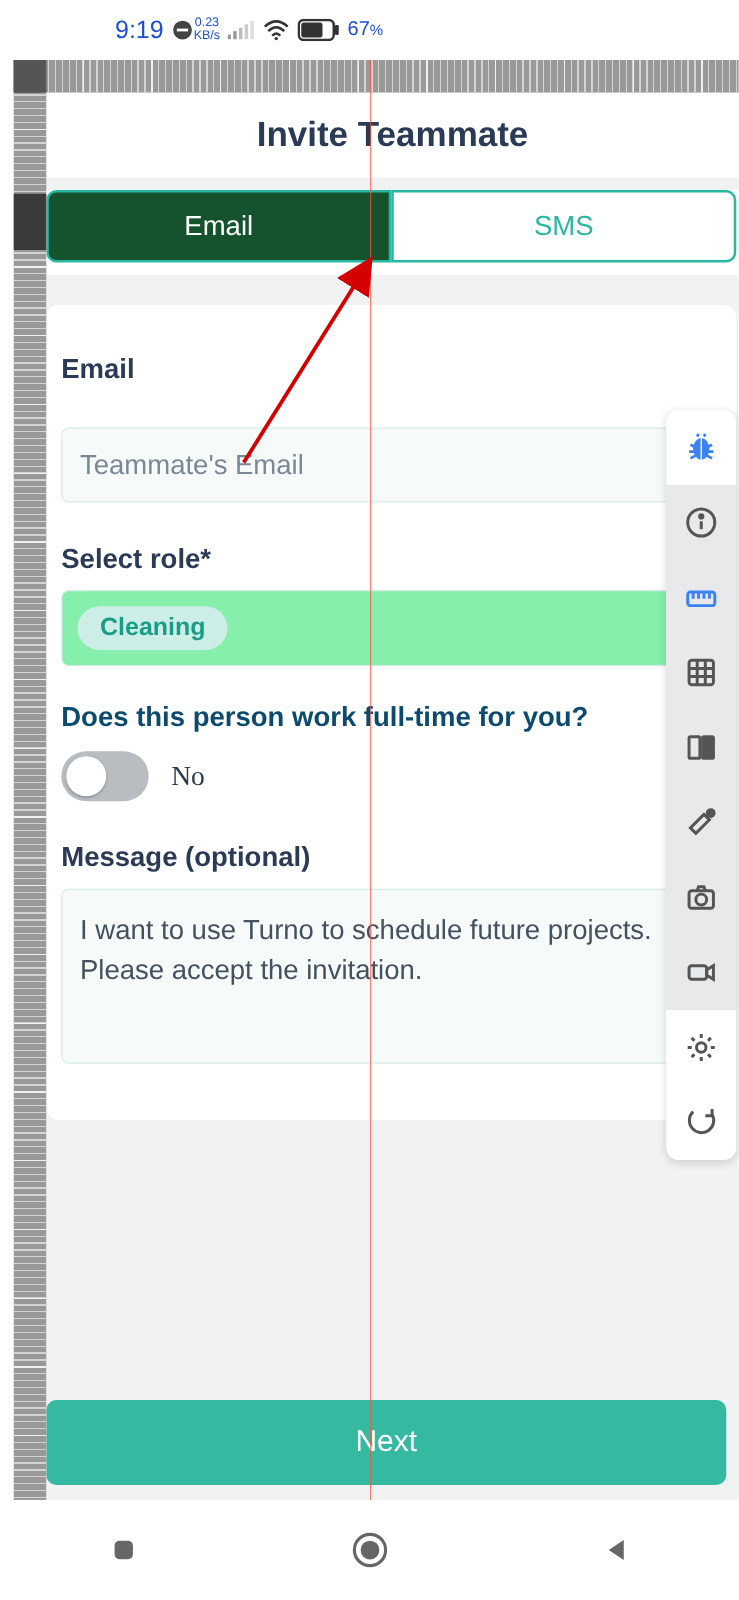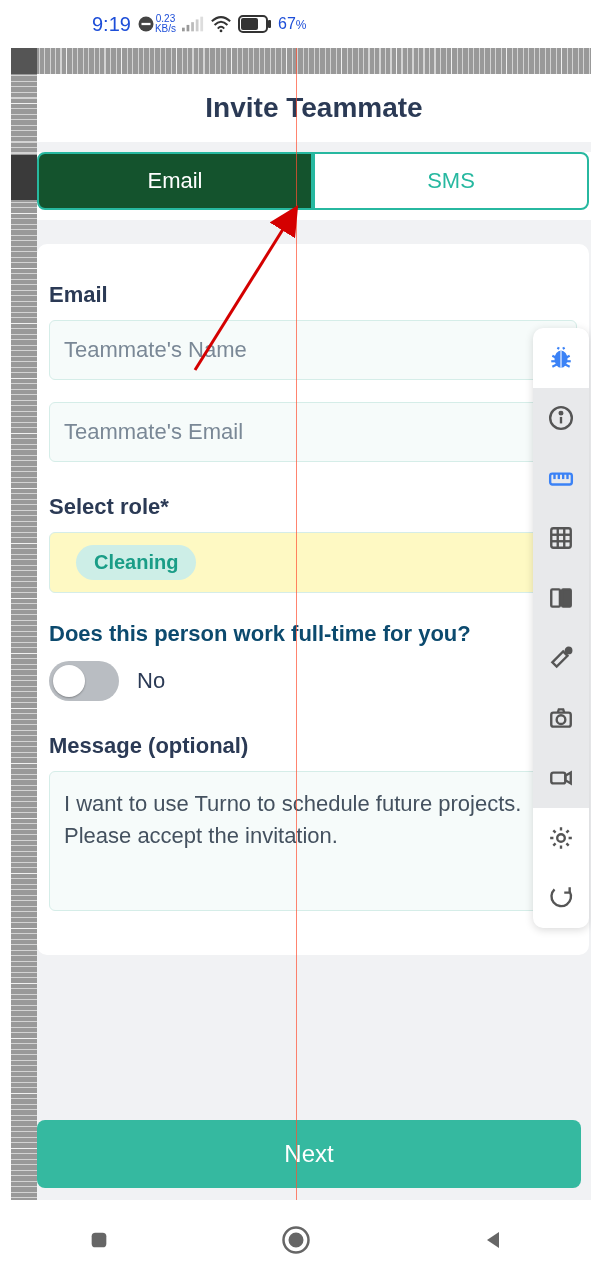--- a/index.html
+++ b/index.html
@@ -37,25 +37,25 @@
   .tabs { display:flex; margin: 10px 0 0 0; padding: 0 2px 10px 0; background:#fff; }
   .tab { flex:1; text-align:center; padding:14px 0; font-size:22px; font-weight:500; border:2px solid #27b8a0; }
   .tab.active { background:#14532d; color:#fff; border-color:#27b8a0; }
   .tab.inactive { background:#fff; color:#27b8a0; border-top-right-radius:8px; border-bottom-right-radius:8px; }
   .tab.active { border-top-left-radius:8px; border-bottom-left-radius:8px; }
 
   .card { background:#fff; margin:24px 2px 0 0; border-radius:10px; padding: 28px 12px 40px 12px; }
   .label { font-size:22px; font-weight:700; color:#2b3a55; margin: 10px 0 12px 0; }
   .input { width:100%; border:1px solid #d5ede8; background:#f6fbfa; border-radius:6px; padding:16px 14px; font-size:22px; color:#5d6b7a; }
   .input::placeholder { color:#7a8896; }
-  .select { width:100%; border:1px solid #d5ede8; background:#fef9c3; border-radius:6px; padding:12px 26px; display:flex; align-items:center; justify-content:space-between; }
+  .select { width:100%; border:1px solid #d5ede8; background:#86efac; border-radius:6px; padding:12px 12px; display:flex; align-items:center; justify-content:space-between; }
   .chip { background:#cdeee7; color:#1a9d87; border-radius:18px; padding:6px 18px; font-size:20px; font-weight:600; }
   .chev { color:#5d6b7a; font-size:22px; }
   .question { font-size:22px; font-weight:700; color:#0c4a6e; margin:28px 0 14px 0; }
-  .toggle-row { display:flex; align-items:center; gap:18px; }
+  .toggle-row { display:flex; align-items:center; gap:18px;font-family:Liberation Serif, serif; }
   .toggle { width:70px; height:40px; background:#b9bdc2; border-radius:22px; position:relative; }
   .toggle .knob { position:absolute; left:4px; top:4px; width:32px; height:32px; border-radius:50%; background:#fff; box-shadow:0 1px 2px rgba(0,0,0,.3); }
   .toggle-label { font-size:22px; color:#2b3a55; }
   .textarea { width:100%; border:1px solid #d5ede8; background:#f6fbfa; border-radius:6px; padding:16px 14px; font-size:22px; color:#44515f; min-height:140px; resize:none; font-family:inherit; line-height:1.45; }
   .gap { height:22px; }
 
   .next-btn { position:absolute; left:0; right:10px; bottom:12px; background:#35b9a0; color:#fff; text-align:center; padding:20px 16px; font-size:24px; border-radius:8px; font-weight:500; }
 
   .nav-bar { position:absolute; left:0; right:0; bottom:0; height:80px; background:#fff; display:flex; align-items:center; justify-content:space-around; }
   .nav-btn { width:40px; height:40px; display:flex; align-items:center; justify-content:center; color:#555; }
@@ -122,21 +122,20 @@
     <div class="title">Invite Teammate</div>
   </div>
 
   <div class="tabs">
     <div class="tab active">Email</div>
     <div class="tab inactive">SMS</div>
   </div>
 
   <div class="card">
     <div class="label">Email</div>
-    <input class="input" placeholder="Teammate's Name" style="">
     <div class="gap"></div>
 
     <input class="input" placeholder="Teammate's Email" style="">
     <div class="gap"></div>
 
     <div class="label">Select role*</div>
     <div class="select">
       <span class="chip">Cleaning</span>
       <span class="chev">⌄</span>
     </div>

